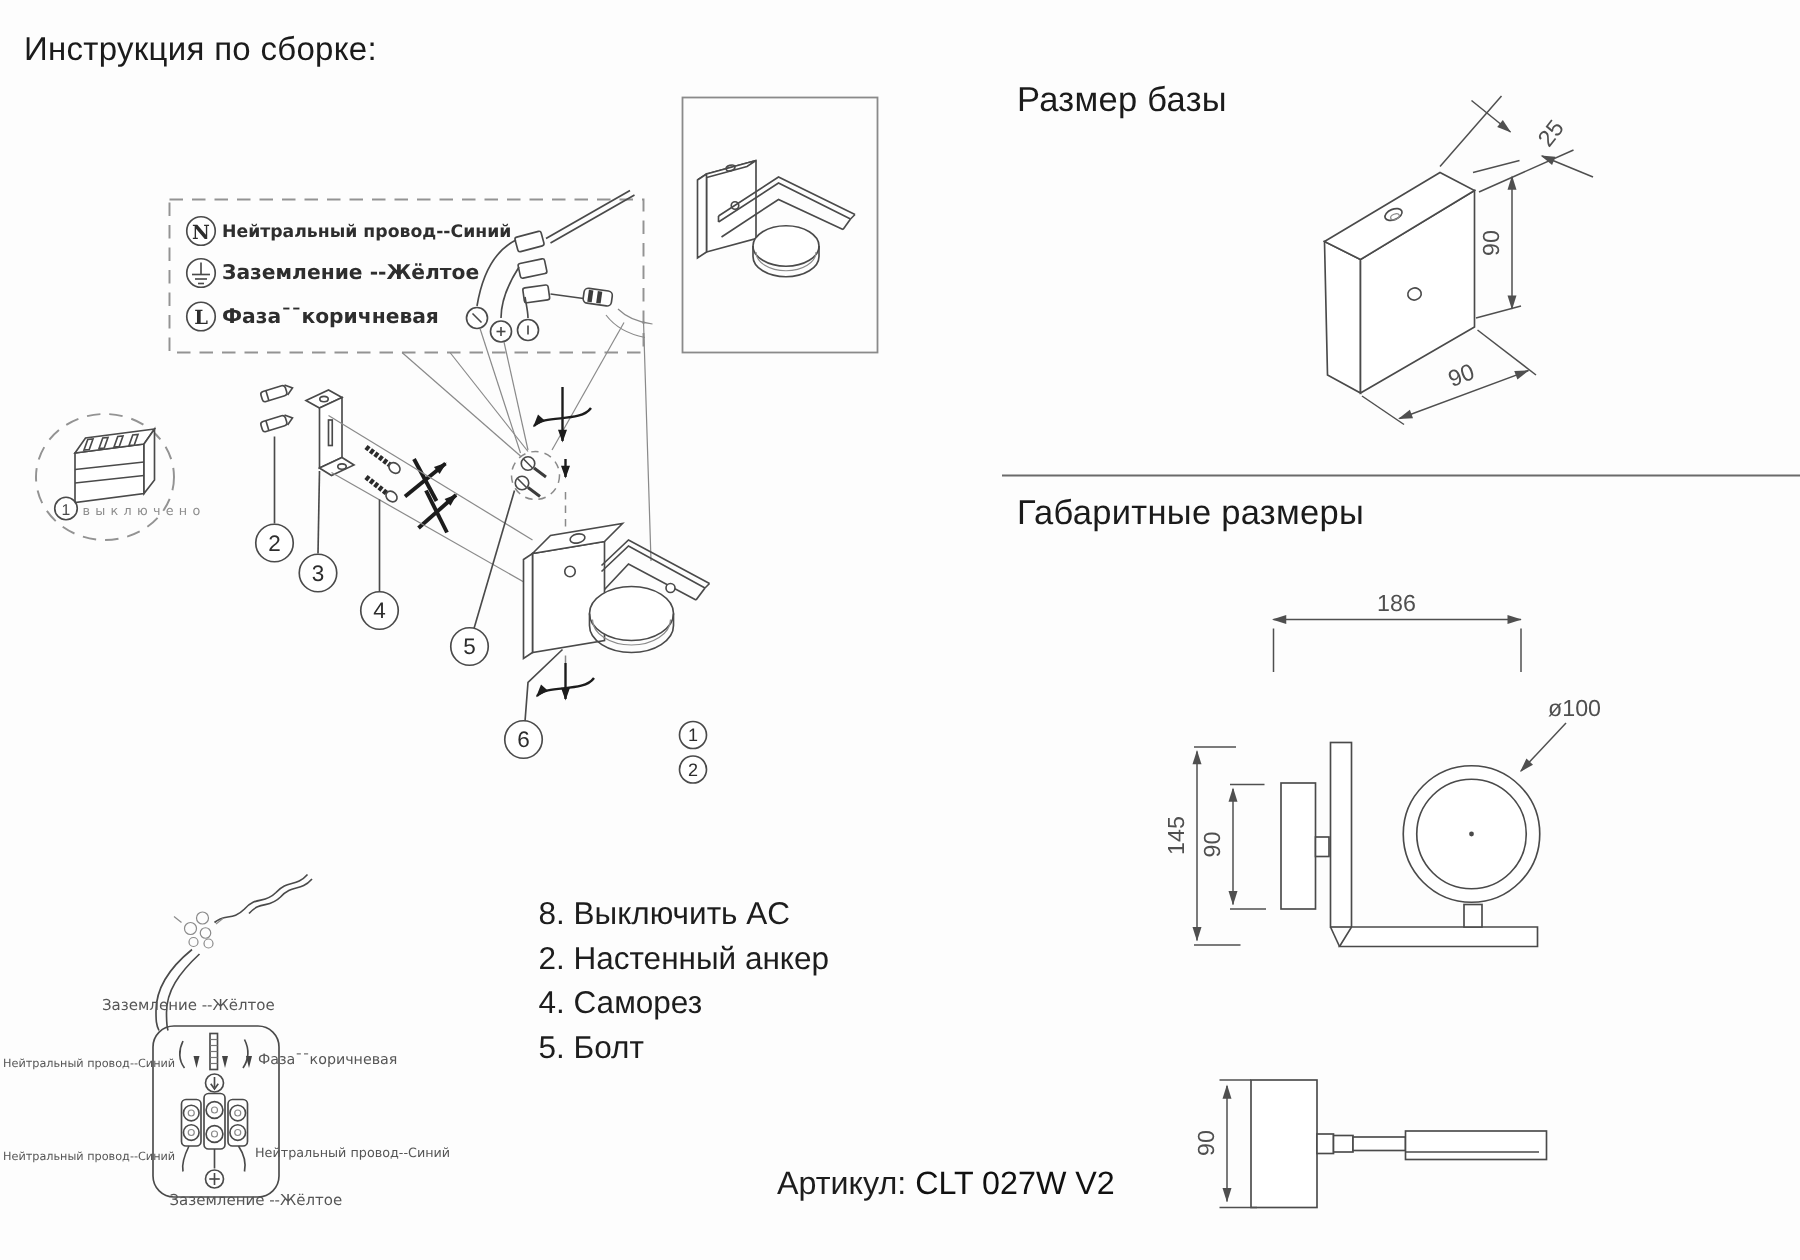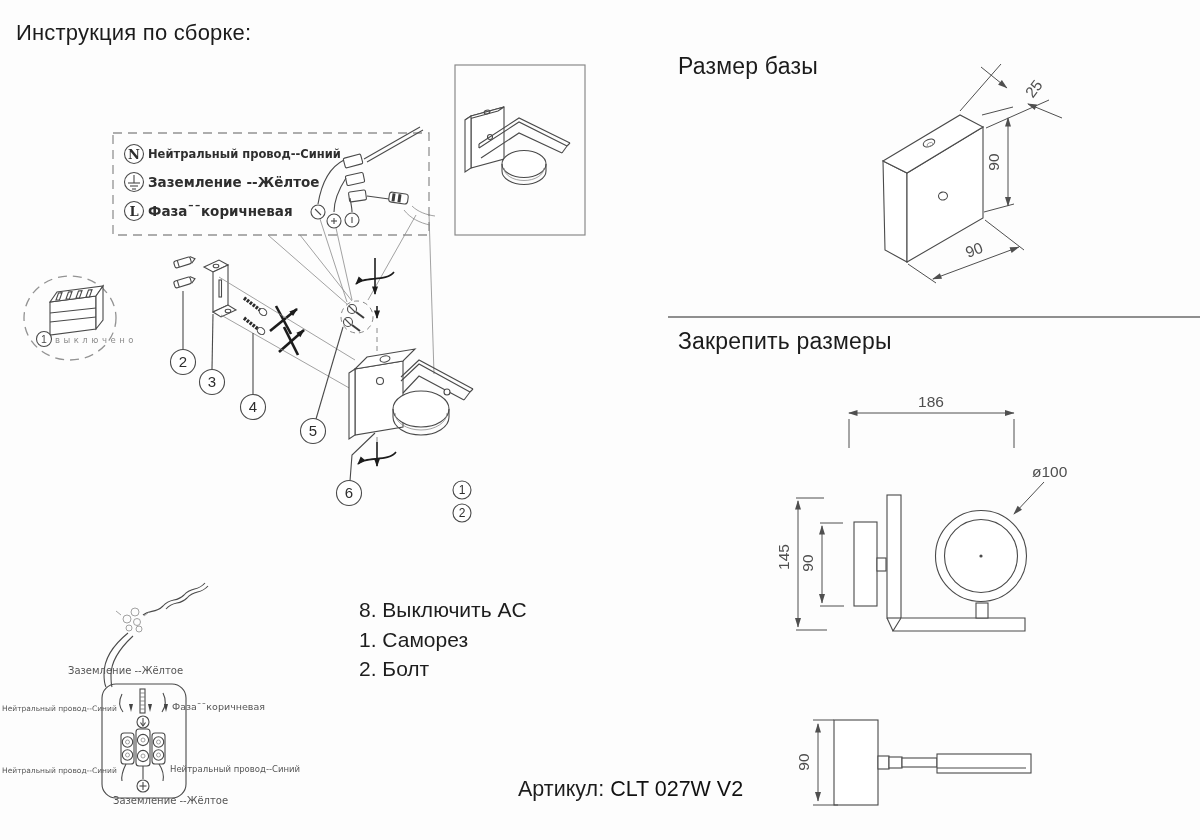--- a/index.html
+++ b/index.html
@@ -385,31 +385,32 @@
 </svg>
 
   <div class="abs title-main">Инструкция по сборке:</div>
 
   <div class="abs legend-label lg1">Нейтральный провод--Синий</div>
   <div class="abs legend-label lg2">Заземление --Жёлтое</div>
   <div class="abs legend-label lg3">Фаза¯¯коричневая</div>
 
   <div class="steps">
     <div>8. Выключить AC</div>
-    <div>1. Саморез</div>
-    <div>2. Болт</div>
+    <div>2. Настенный анкер</div>
+    <div>4. Саморез</div>
+    <div>5. Болт</div>
   </div>
 
   <div class="abs article">
     <span>Артикул:</span>
     <span class="val">CLT 027W V2</span>
   </div>
 
   <div class="abs title-right t-base">Размер базы</div>
-  <div class="abs title-right t-overall">Закрепить размеры</div>
+  <div class="abs title-right t-overall">Габаритные размеры</div>
 
   <div class="abs wlabel w-top">Заземление --Жёлтое</div>
   <div class="abs wlabel w-lmid">Нейтральный провод--Синий</div>
   <div class="abs wlabel w-rmid">Фаза¯¯коричневая</div>
   <div class="abs wlabel w-llow">Нейтральный провод--Синий</div>
   <div class="abs wlabel w-rlow">Нейтральный провод--Синий</div>
   <div class="abs wlabel w-bot">Заземление --Жёлтое</div>
 
 </div>
 

